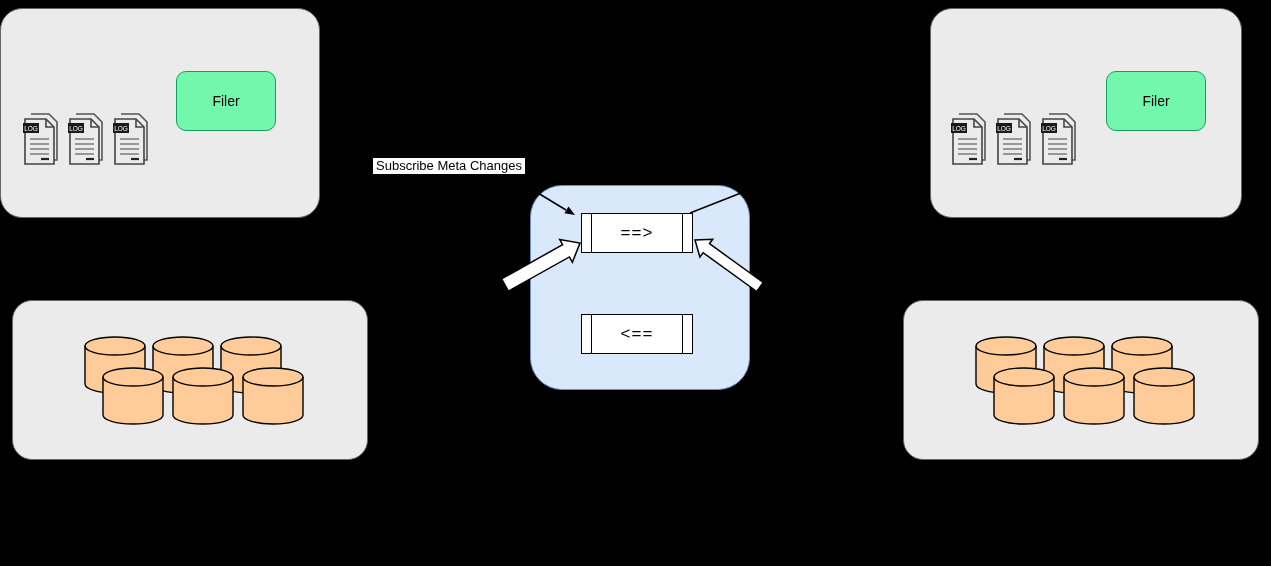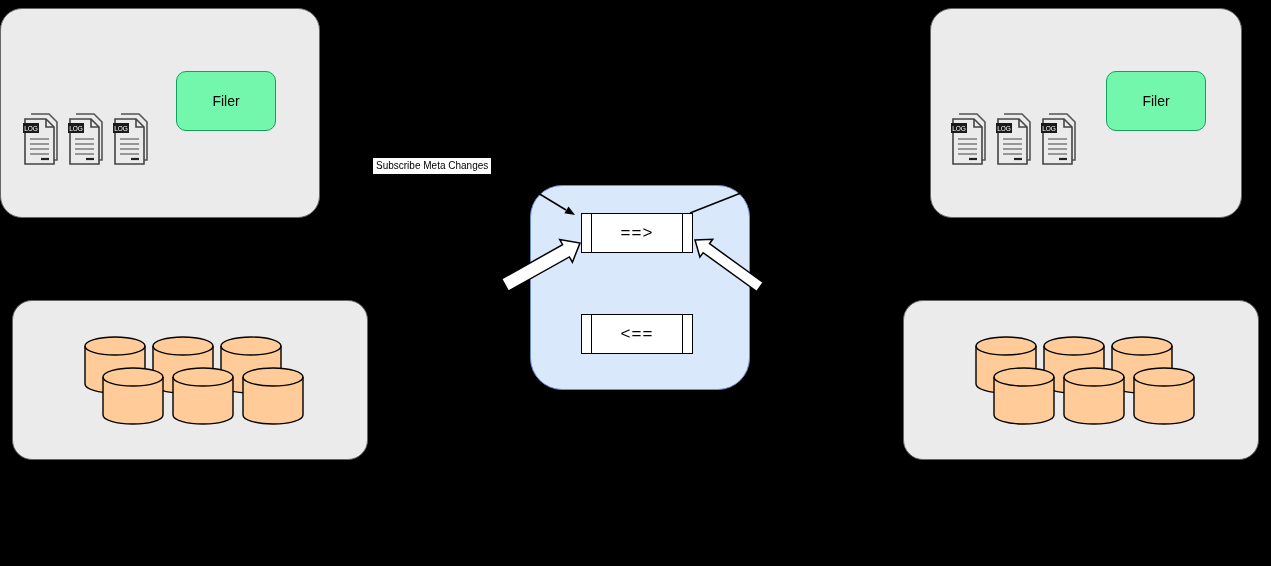--- a/index.html
+++ b/index.html
@@ -25,21 +25,21 @@
              background:var(--process-fill,#fff); border:1px solid var(--process-border,#000);
              display:flex; align-items:center; justify-content:center;
              font-size:17px; letter-spacing:1px; color:#000; }
   .process::before,.process::after { content:""; position:absolute; top:0; bottom:0; width:1px;
              background:var(--process-border,#000); }
   .process::before { left:9px; } .process::after { right:9px; }
   #process-forward  { top:27px; }
   #process-backward { top:128px; }
 
   .annotation { position:absolute; left:373px; top:158px; background:#fff; color:#000;
-                font-size:10px; line-height:16px; padding:0 3px; white-space:nowrap; }
+                font-size:13px; line-height:16px; padding:0 3px; white-space:nowrap; }
 
   .log-icon  { position:absolute; width:42px; height:56px; overflow:visible; }
   .log-back  { fill:none; stroke:#555; stroke-width:1.6; }
   .log-sheet { fill:var(--group-fill,#ebebeb); stroke:#444; stroke-width:1.6; }
   .log-fold  { fill:none; stroke:#444; stroke-width:1.6; }
   .log-badge { fill:#1a1a1a; }
   .log-badge-text { fill:#fff; font-size:6.5px; font-family:"Liberation Sans",sans-serif; text-anchor:middle; }
   .log-lines { stroke:#444; stroke-width:1.2; fill:none; }
   .log-sig   { stroke:#222; stroke-width:2.2; fill:none; }
 

